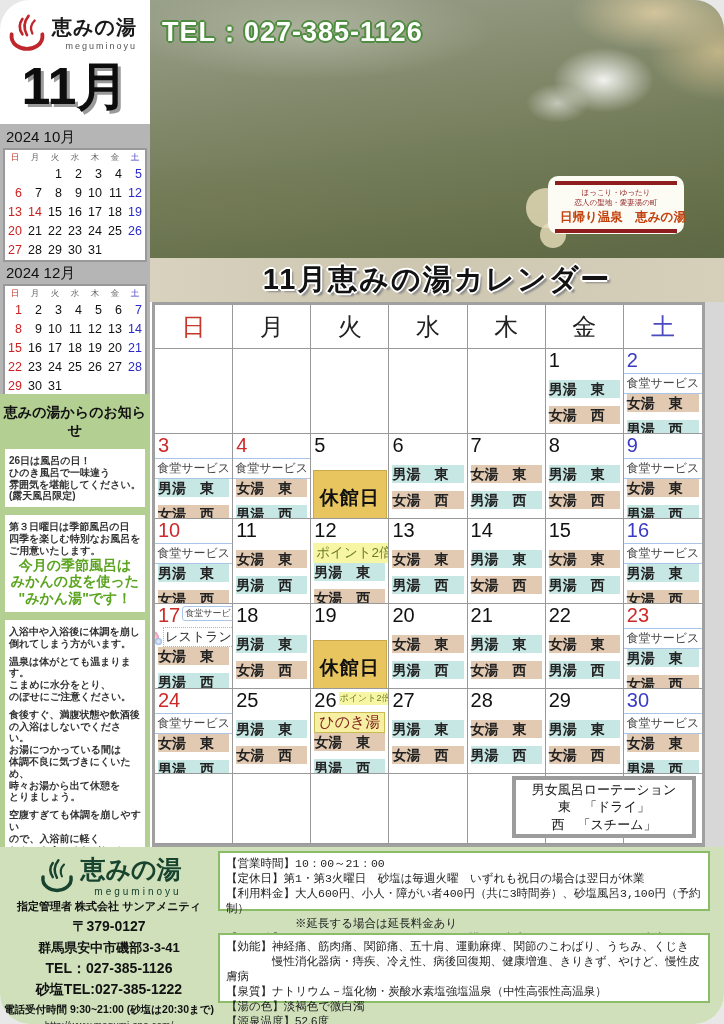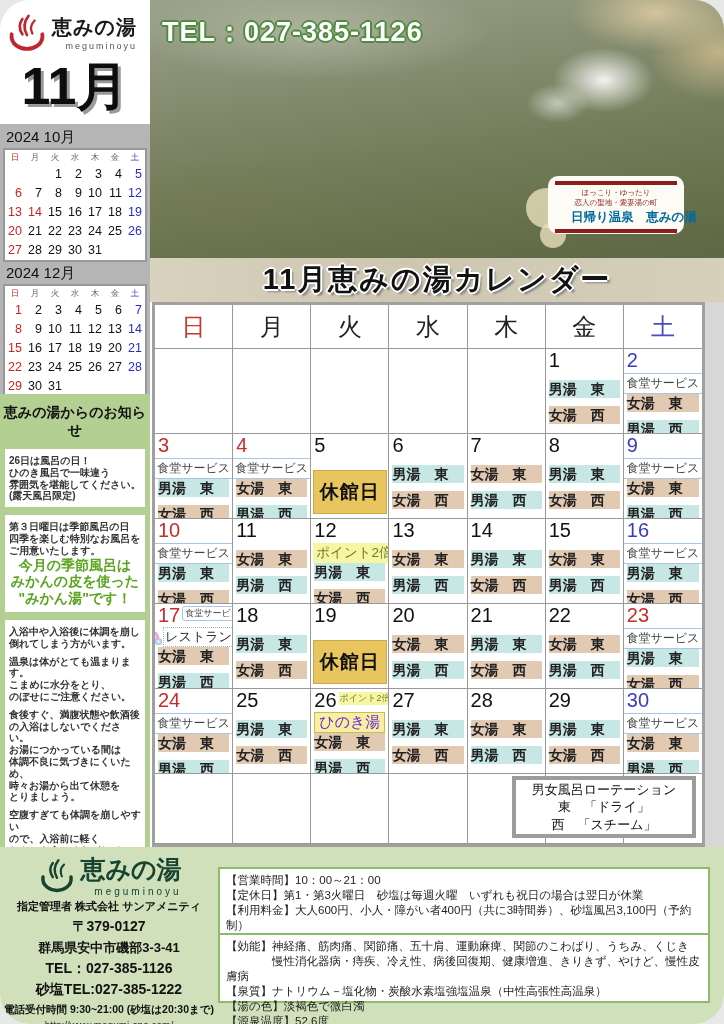--- a/index.html
+++ b/index.html
@@ -40,21 +40,21 @@
       radial-gradient(ellipse 260px 70px at 28% 12%, rgba(196,200,182,0.55), rgba(196,200,182,0) 70%),
       radial-gradient(ellipse 240px 55px at 12% 78%, rgba(116,121,82,0.55), rgba(116,121,82,0) 70%),
       linear-gradient(172deg,#9aa18b 0%,#878e72 28%,#757e5c 55%,#68724c 78%,#5d6844 100%);
   }
   .tel { position:absolute; left:12px; top:14px; font-size:27px; font-weight:bold; color:#fff; letter-spacing:1px;
     text-shadow:-2px 0 #4e8c3f,2px 0 #4e8c3f,0 -2px #4e8c3f,0 2px #4e8c3f,-1px -1px #4e8c3f,1px 1px #4e8c3f,-1px 1px #4e8c3f,1px -1px #4e8c3f; }
   .spa-badge { position:absolute; left:398px; top:176px; width:136px; height:58px; background:#fcfbf4; border-radius:10px; padding:5px 7px 4px; }
   .badge-rule { height:2px; border-top:3px solid #8e1d1d; border-bottom:1px solid #8e1d1d; }
   .badge-l1 { font-size:7.5px; color:#8e1d1d; text-align:center; margin-top:3px; }
   .badge-l2 { font-size:7.5px; color:#8e1d1d; text-align:center; }
-  .badge-l3 { font-size:12.5px; font-weight:bold; color:#0369a1; text-align:right; margin:1px 16px 3px; white-space:nowrap; }
+  .badge-l3 { font-size:12.5px; font-weight:bold; color:#c2410c; text-align:right; margin:1px 5px 3px; white-space:nowrap; }
   .circ { position:absolute; border-radius:50%; background:rgba(233,222,188,0.8); }
   .circ1 { left:526px; top:188px; width:40px; height:40px; }
   .circ2 { left:540px; top:222px; width:26px; height:26px; }
   .cal-strip { position:absolute; left:150px; top:258px; width:574px; height:44px;
     background:linear-gradient(90deg,#d8d2bf,#cdc6b0 45%,#d6cfba); display:flex; align-items:center; justify-content:center; }
   .cal-strip span { font-size:29px; font-weight:bold; color:#121212; letter-spacing:2px;
     text-shadow:-2px 0 #fff,2px 0 #fff,0 -2px #fff,0 2px #fff,-1px -1px #fff,1px -1px #fff,-1px 1px #fff,3px 3px 2px #8a8a8a; }
   .right-gap { position:absolute; left:705px; top:302px; width:19px; height:545px; background:#d7d7d7; }
   
   .cal-table { position:absolute; left:152px; top:302px; width:553px; height:545px; background:#fff;
@@ -62,23 +62,23 @@
   .cal-cell { border-right:1px solid #999; border-bottom:1px solid #999; position:relative; padding:1px 2px 0; display:flex; flex-direction:column; overflow:hidden; }
   .cal-cell:nth-child(7n){ border-right:none; }
   .cal-head { align-items:center; justify-content:center; font-size:24px; color:#222; flex-direction:row; display:flex; }
   .cal-head.sun { color:#c5382a; } .cal-head.sat { color:#4b4bbf; }
   .cell-top { display:flex; gap:2px; align-items:flex-start; }
   .day-num { font-size:20px; line-height:1.05; color:#111; padding-left:1px; }
   .num-red { color:#cc2a2a; } .num-blue { color:#3a3ac2; }
   .inline-shokudo { font-size:9px; color:#444; background:#fff; border:1px solid #a9c6e8; border-radius:3px; padding:0 2px; margin-top:1px; white-space:nowrap; }
   .inline-point { font-size:9px; color:#6e7c1e; background:#f6f6a5; padding:0 1px; margin-top:2px; white-space:nowrap; }
   .badge-shokudo { align-self:center; font-size:12px; color:#444; background:#fff; border:1.5px solid #a9c6e8; border-radius:4px; padding:1px 5px; margin-top:2px; white-space:nowrap; }
-  .badge-kyukan { align-self:center; font-size:19px; font-weight:bold; color:#111; background:#e8c55e; border:1px solid #c9a94a; padding:8px 6px; margin-top:14px; letter-spacing:1px; white-space:nowrap; }
+  .badge-kyukan { align-self:center; font-size:19px; font-weight:bold; color:#111; background:#e8c55e; border:1px solid #c9a94a; padding:14px 6px; margin-top:14px; letter-spacing:1px; white-space:nowrap; }
   .badge-point { align-self:flex-start; font-size:13.5px; color:#6e7c1e; background:#f6f6a5; padding:1px 3px; margin-top:2px; white-space:nowrap; }
-  .badge-hinoki { align-self:center; font-size:15px; color:#6d28d9; background:#f7f0a2; border:1.5px solid #c9bc55; padding:0 4px; margin-top:1px; white-space:nowrap; }
+  .badge-hinoki { align-self:center; font-size:15px; color:#7f1d1d; background:#f7f0a2; border:1.5px solid #c9bc55; padding:0 4px; margin-top:1px; white-space:nowrap; }
   .kisetsu-row { display:flex; align-items:center; justify-content:center; gap:1px; margin-top:1px; }
   .kisetsu-text { font-size:13px; color:#333; border:1px dotted #9ab6d8; padding:0 1px; white-space:nowrap; }
   .fl { border-radius:50%; display:inline-block; flex:none; }
   .fl-pink { width:13px; height:13px; background:radial-gradient(circle,#fde3ee 20%,#ee8fb4 70%); }
   .fl-blue { width:7px; height:7px; background:radial-gradient(circle,#dbe8fb 20%,#90b4e8 75%); margin-top:8px; margin-left:-5px; }
   .fl-orange { width:6px; height:6px; background:radial-gradient(circle,#ffe9b0 20%,#f0a93c 75%); }
   .baths { margin-top:auto; display:flex; flex-direction:column; padding-bottom:1px; }
   .bath { font-size:14px; font-weight:bold; color:#222; line-height:1.3; margin:0 1px 8px; white-space:nowrap; }
   .bath.m { background:#c7e7e4; } .bath.f { background:#e2cab2; }
   .rotation-note { position:absolute; left:512px; top:776px; width:184px; height:62px; background:#fff; border:4px solid #9c9c9c; display:flex; flex-direction:column; justify-content:center; }
@@ -91,21 +91,21 @@
   .f-btx { display:flex; flex-direction:column; align-items:flex-end; }
   .f-bname { font-size:25px; font-weight:bold; color:#17432f; white-space:nowrap; }
   .f-bsub { font-size:10px; letter-spacing:3px; color:#17432f; }
   .f-mgr { font-size:11px; font-weight:bold; margin-top:2px; white-space:nowrap; }
   .f-postal { font-size:14px; font-weight:bold; margin-top:4px; }
   .f-addr { font-size:13px; font-weight:bold; margin-top:3px; }
   .f-tel, .f-suna { font-size:14px; font-weight:bold; margin-top:3px; }
   .f-hours { font-size:10.5px; font-weight:bold; margin-top:4px; white-space:nowrap; }
   .f-url { font-size:10px; color:#333; margin-top:3px; }
   .f-box { position:absolute; background:#fff; border:2px solid #8bbd68; padding:4px 6px; width:492px; left:218px; }
-  .f-box1 { top:20px; height:76px; }
+  .f-box1 { top:4px; height:60px;font-family:Liberation Mono, monospace; }
   .f-box2 { top:86px; height:70px; }
   .f-line { font-size:11.5px; color:#222; line-height:1.3; font-weight:500; white-space:pre-wrap; }
 </style>
 </head>
 <body>
 
 <div class="page">
 
   <div class="brand">
     <svg viewBox="0 0 60 54" fill="none" stroke="currentColor" stroke-linecap="round">

